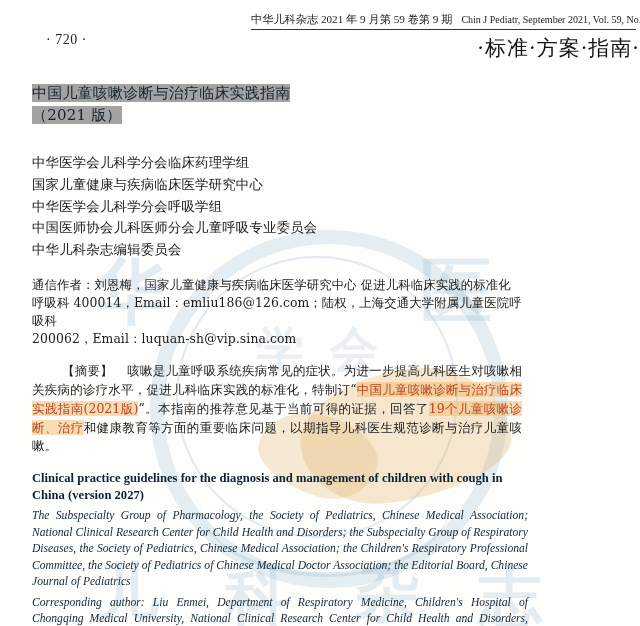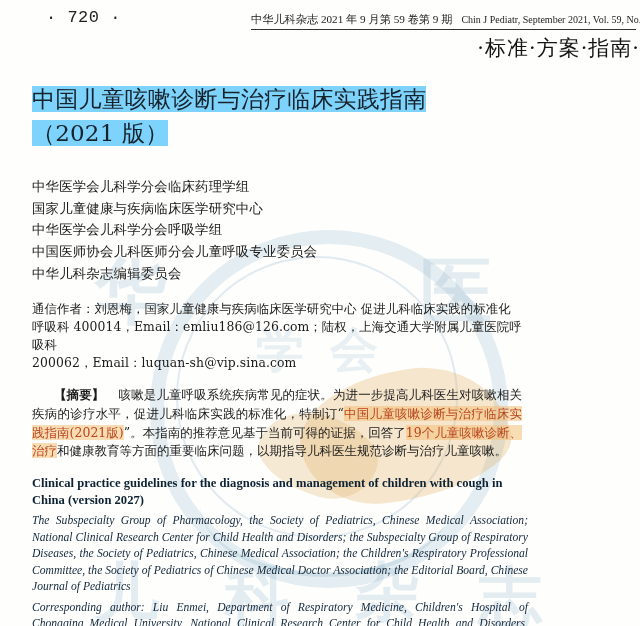--- a/index.html
+++ b/index.html
@@ -89,24 +89,24 @@
 
   
   .running-head {
     position: relative;
     height: 34px;
     padding: 0 14px 0 0;
   }
   .folio {
     position: absolute;
     left: 46px;
-    top: 8px;
-    font-size: 17px;
+    top: 32px;
+    font-size: 14px;
     letter-spacing: .5px;
-    font-family: Liberation Mono, monospace;
+    font-family: Liberation Serif, serif;
     color: #222;
   }
   .head-rule {
     position: absolute;
     left: 251px;
     top: 29px;
     width: 385px;
     border-bottom: 1.1px solid #333;
   }
   .head-journal {
@@ -136,24 +136,24 @@
     overflow: hidden;
   }
 
   
   .title-block {
     margin: 20px 0 0 32px;
     width: 470px;
   }
   .title-line {
     display: inline;
-    font-size: 23px;
+    font-size: 15px;
     line-height: 1.48;
     color: #16232c;
-    background: #7dd3fc;
+    background: #a3a3a3;
     font-family: "DejaVu Serif", serif;
     letter-spacing: .2px;
     box-decoration-break: clone;
     -webkit-box-decoration-break: clone;
   }
 
   
   .affil-cn {
     margin: 26px 0 15px 32px;
     width: 520px;
@@ -183,21 +183,21 @@
   .abstract-cn {
     margin: 14px 0 0 32px;
     width: 490px;
     font-size: 12.5px;
     line-height: 1.5;
     text-align: justify;
     color: #1b1b1b;
     font-family: "DejaVu Serif", serif;
     text-indent: 22px;
   }
-  .abstract-cn b { font-weight: bold; }
+  .abstract-cn b { font-weight: normal; margin-left: 8px; }
   .abs-gap { display: inline-block; width: 14px; }
   .hl-orange {
     color: #b9451d;
     background: rgba(243, 192, 120, 0.55);
   }
 
   
   .en-title {
     margin: 14px 0 0 32px;
     width: 496px;

